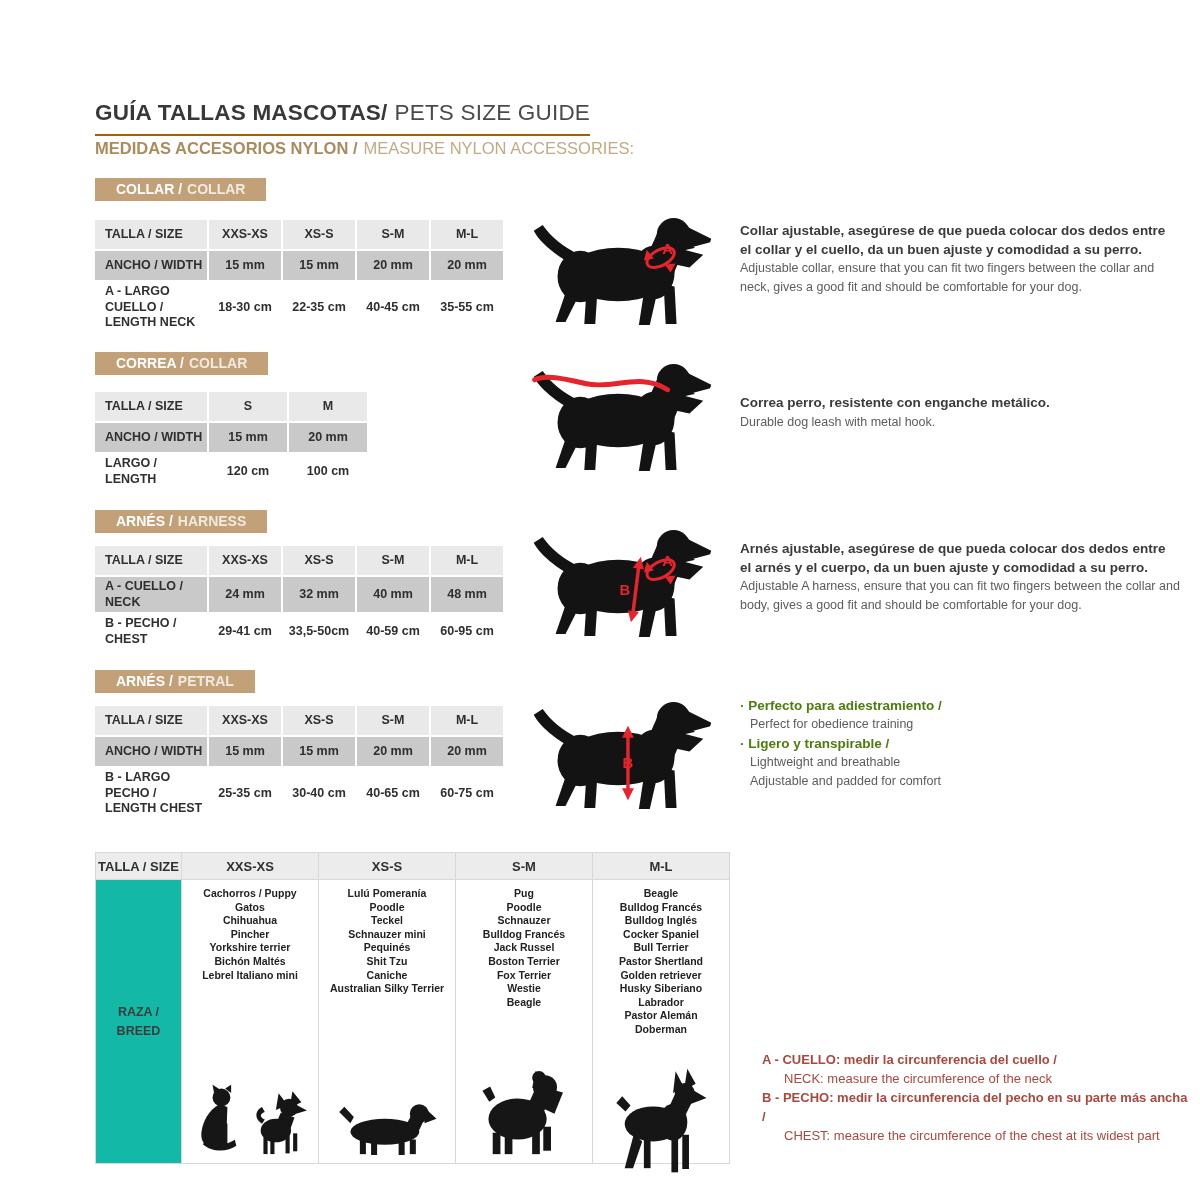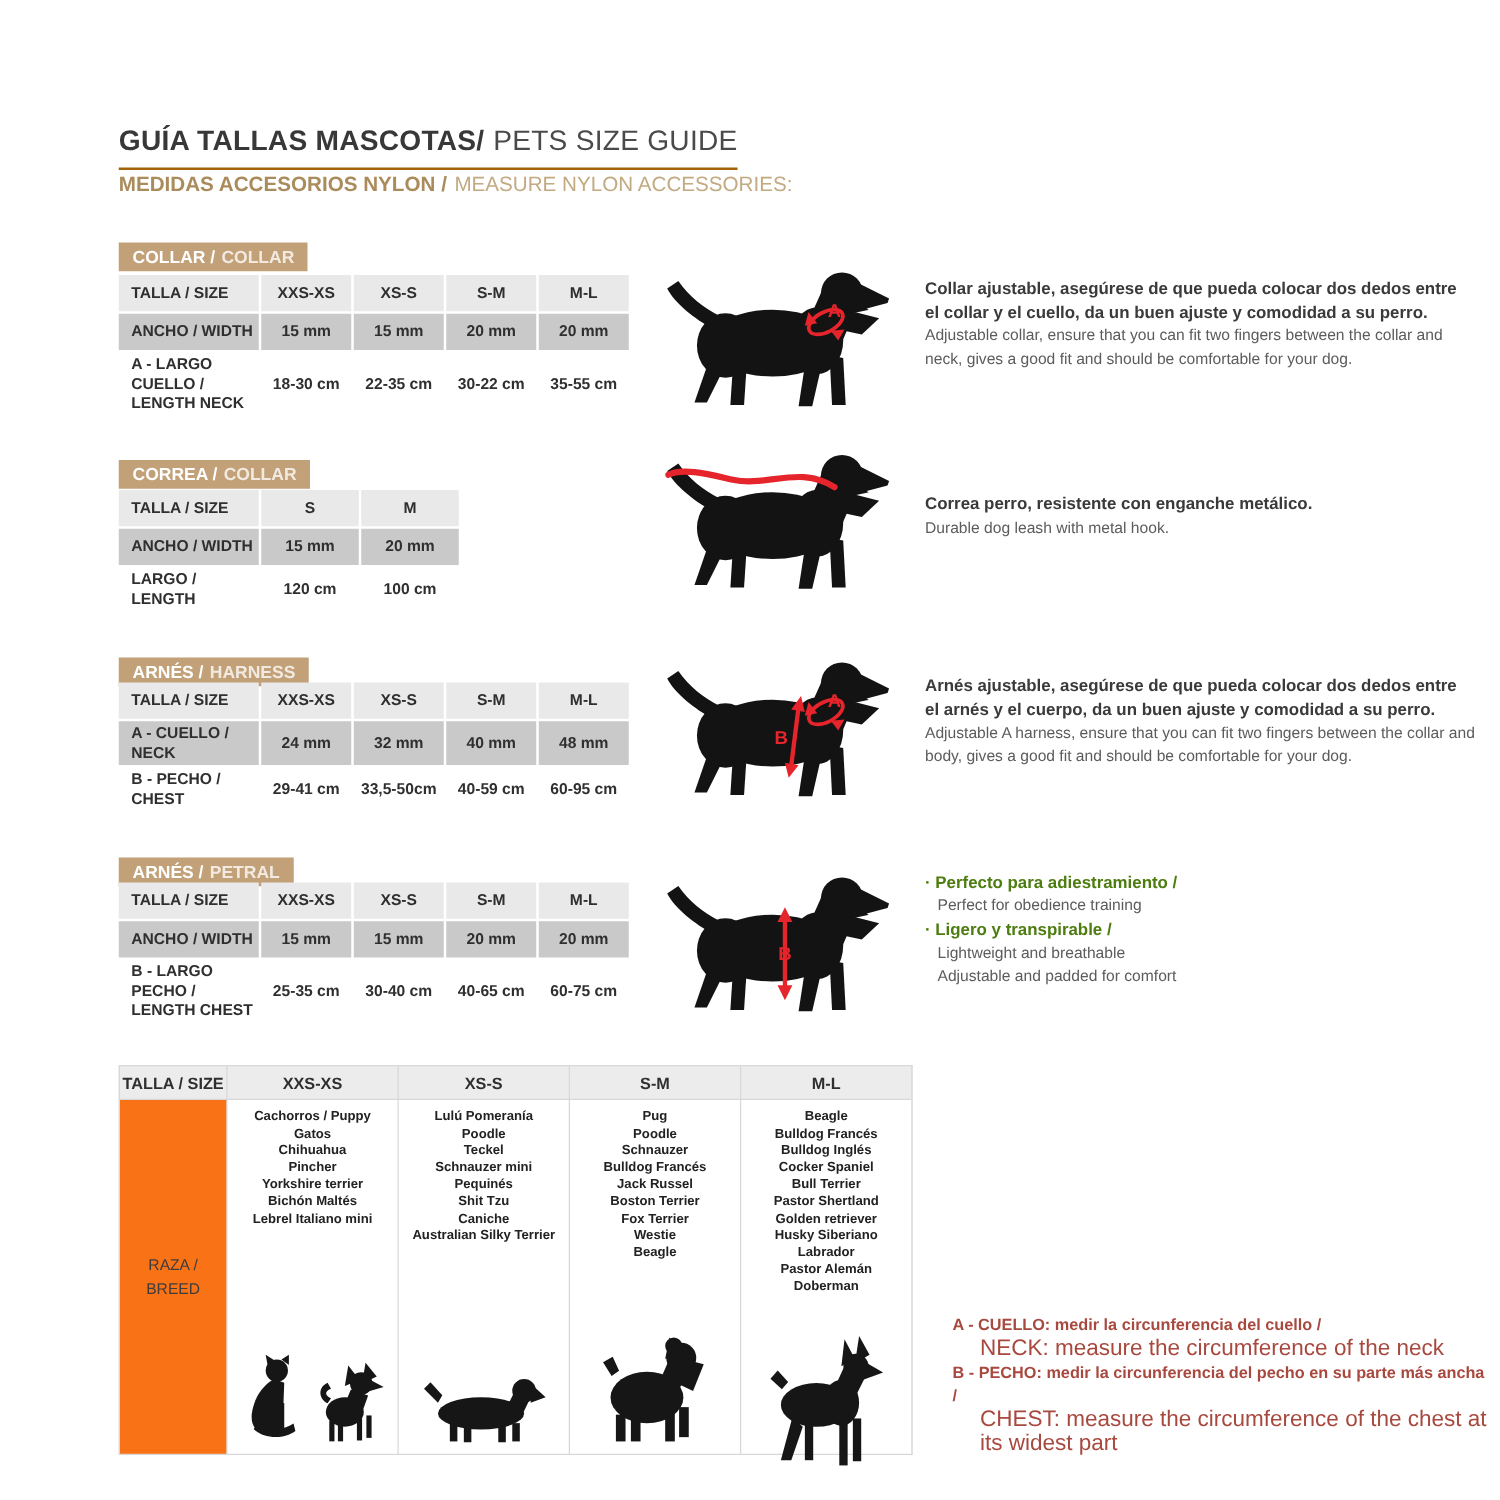--- a/index.html
+++ b/index.html
@@ -18,21 +18,21 @@
          border-bottom:2px solid #a16207;padding-bottom:8px;display:inline-block;margin-top:24px;}
   .t-es{font-weight:bold;color:#383838;}
   .t-en{font-weight:400;color:#4a4a4a;margin-left:7px;}
 
   .subtitle{position:absolute;left:95px;top:139px;font-size:16.5px;}
   .s-es{font-weight:bold;color:#aa8c5c;}
   .s-en{font-weight:400;color:#c2aa82;margin-left:6px;text-align:right;}
 
   
   .badge{position:absolute;left:95px;background:var(--accent);color:#fff;
-         font-size:14px;font-weight:bold;padding:4px 11px 5px;line-height:1;margin-top:16px;}
+         font-size:14px;font-weight:bold;padding:4px 21px 5px;line-height:1;}
   .b-en{color:rgba(255,255,255,.78);font-weight:600;margin-left:5px;}
 
   
   .size-table{position:absolute;left:95px;display:grid;gap:2px;font-size:12.5px;font-weight:bold;color:#2f2f2f;}
   .size-table .cell{display:flex;align-items:center;justify-content:center;min-height:25px;
                     padding:2px 3px;text-align:center;white-space:pre-line;line-height:1.25;}
   .size-table .cell.lbl{justify-content:flex-start;text-align:left;padding-left:10px;}
   .cell.head{background:var(--table-head-gray);}
   .cell.shade{background:var(--table-shade-gray);}
   .cell.plain{background:#ffffff;}
@@ -57,33 +57,33 @@
   .red-fill{fill:var(--marking-red);}
   .marker-text{fill:var(--marking-red);font-weight:bold;font-size:15px;text-anchor:middle;
                font-family:"Liberation Sans",sans-serif;}
 
   
   .breed-table{position:absolute;left:95px;top:852px;display:grid;
                grid-template-columns:85px repeat(4,136px);gap:1px;
                background:#d8d8d8;border:1px solid #d8d8d8;}
   .breed-table .bh{background:#ececec;min-height:26px;display:flex;align-items:center;justify-content:center;
                    font-weight:bold;font-size:13px;color:#2f2f2f;}
-  .breed-table .raza{background:#f97316;display:flex;align-items:center;justify-content:center;
-                     font-weight:normal;font-size:12.5px;white-space:pre-line;text-align:center;line-height:1.5;}
+  .breed-table .raza{background:#14b8a6;display:flex;align-items:center;justify-content:center;
+                     font-weight:bold;font-size:12.5px;white-space:pre-line;text-align:center;line-height:1.5;}
   .breed-table .bc{background:#fff;height:272px;display:flex;flex-direction:column;
                    justify-content:space-between;padding:7px 2px 4px;gap:31px;}
   .breeds{font-size:10.5px;font-weight:bold;text-align:center;color:#222;}
   .breeds div{line-height:13.6px;}
   .sils{display:flex;align-items:flex-end;justify-content:center;gap:8px;}
 
   
   .notes{position:absolute;left:762px;top:1050px;width:430px;color:var(--note-red);}
   .notes p{margin:0;}
   .n-es{font-weight:bold;font-size:13px;line-height:19px;}
-  .n-en{font-weight:400;font-size:18px;line-height:19px;margin-left:22px !important;}
+  .n-en{font-weight:400;font-size:13px;line-height:19px;margin-left:22px !important;}
 </style>
 </head>
 <body>
 
 <div class="page">
 
   <svg width="0" height="0" style="position:absolute" aria-hidden="true">
     <defs>
       <g id="dogbase" fill="#131313">
         <path d="M14,13 C23,26 34,34 47,41 L41,51 C28,44 11,31 5,19 Z"></path>
@@ -122,21 +122,21 @@
       <div class="cell head">M-L</div>
       <div class="cell shade lbl">ANCHO / WIDTH</div>
       <div class="cell shade">15 mm</div>
       <div class="cell shade">15 mm</div>
       <div class="cell shade">20 mm</div>
       <div class="cell shade">20 mm</div>
       <div class="cell plain lbl">A - LARGO CUELLO /
 LENGTH NECK</div>
       <div class="cell plain">18-30 cm</div>
       <div class="cell plain">22-35 cm</div>
-      <div class="cell plain">30-22 cm</div>
+      <div class="cell plain">40-45 cm</div>
       <div class="cell plain">35-55 cm</div>
     </div>
   <svg class="dogfig" style="left:528px;top:212px" width="190" height="119" viewBox="0 0 190 120">
     <use href="#dogbase"></use>
     <g>
       <ellipse class="red-stroke" cx="133" cy="46" rx="15" ry="8" transform="rotate(-28 133 46)"></ellipse>
       <path class="red-fill" d="M119,38 l-3,11 10,-2 z"></path>
       <path class="red-fill" d="M148,52 l-11,1 6,8 z"></path>
       <text class="marker-text" x="140" y="42">A</text>
     </g>

